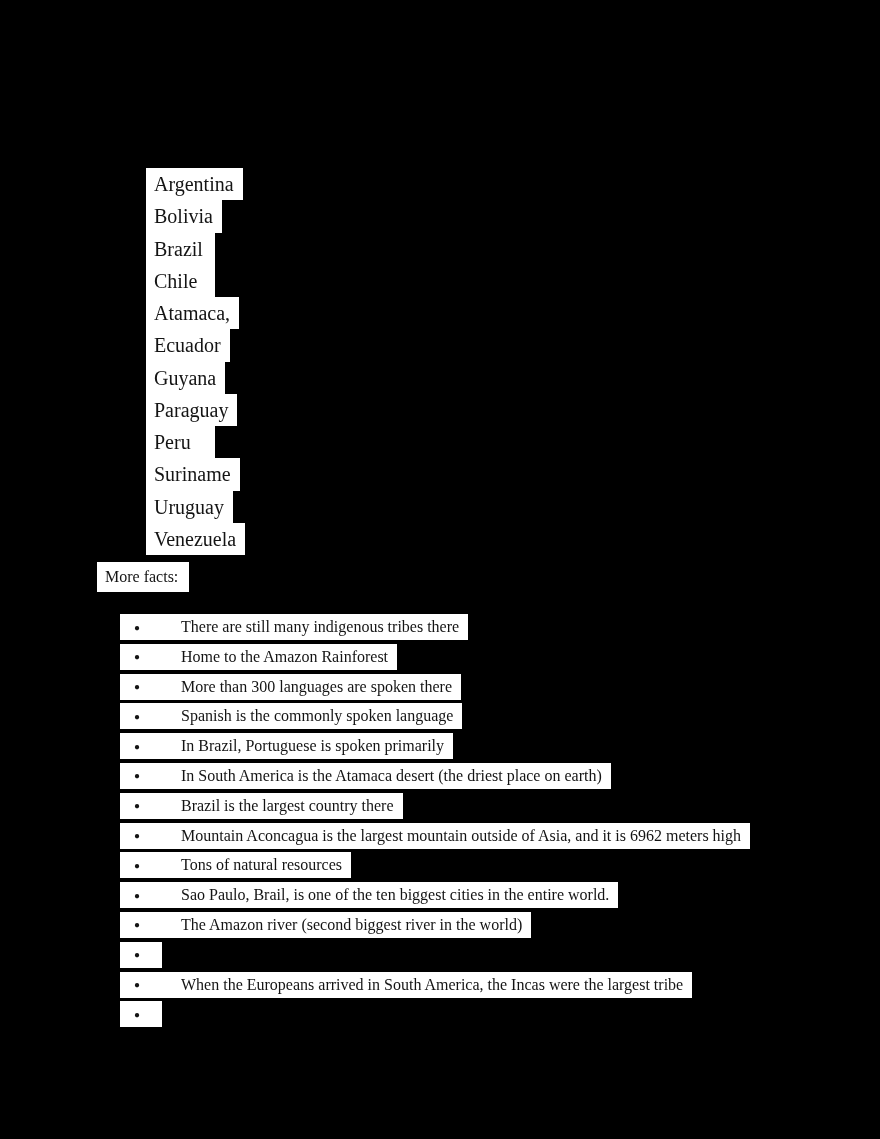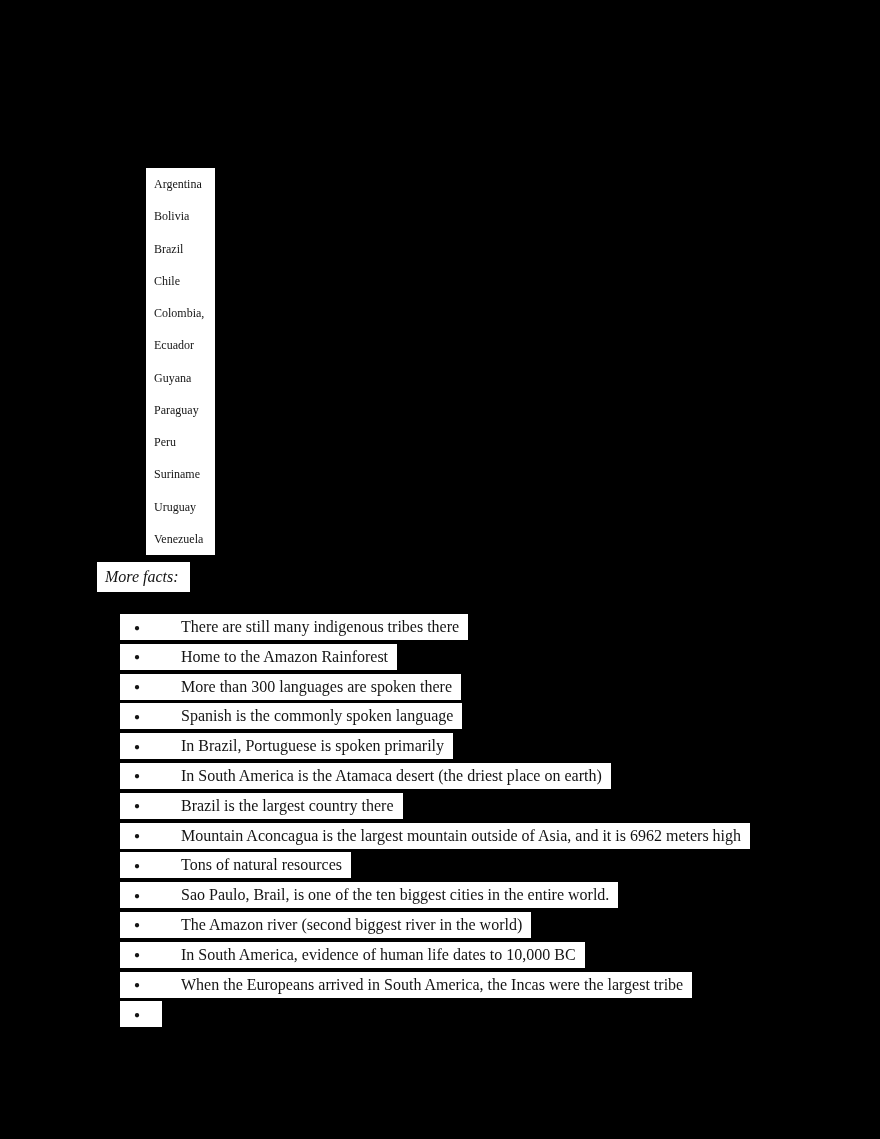--- a/index.html
+++ b/index.html
@@ -21,36 +21,35 @@
     left: 146px;
     top: 168px;
   }
   .country-line {
     width: max-content;
     min-width: 52px;
     height: 32.25px;
     line-height: 32.25px;
     background: #ffffff;
     color: #141414;
-    font-size: 12px;
+    font-size: 20px;
     padding: 0 9px 0 8px;
     white-space: nowrap;
   }
   
   .more-facts {
     position: absolute;
     left: 97px;
     top: 562px;
     height: 30px;
     line-height: 30px;
     width: max-content;
     background: #ffffff;
     color: #141414;
     font-size: 16px;
-    font-style: italic;
     padding: 0 11px 0 8px;
     white-space: nowrap;
   }
   
   .facts-list {
     position: absolute;
     left: 120px;
     top: 614px;
   }
   .fact-line {
@@ -94,21 +93,21 @@
 
       <div class="country-line">
         <span>Brazil</span>
       </div>
 
       <div class="country-line">
         <span>Chile</span>
       </div>
 
       <div class="country-line">
-        <span>Colombia,</span>
+        <span>Atamaca,</span>
       </div>
 
       <div class="country-line">
         <span>Ecuador</span>
       </div>
 
       <div class="country-line">
         <span>Guyana</span>
       </div>
 
@@ -189,21 +188,20 @@
         <span class="fact-text">Sao Paulo, Brail, is one of the ten biggest cities in the entire world.</span>
       </div>
 
       <div class="fact-line">
         <span class="bullet">●</span>
         <span class="fact-text">The Amazon river (second biggest river in the world)</span>
       </div>
 
       <div class="fact-line">
         <span class="bullet">●</span>
-        <span class="fact-text">In South America, evidence of human life dates to 10,000 BC</span>
       </div>
 
       <div class="fact-line">
         <span class="bullet">●</span>
         <span class="fact-text">When the Europeans arrived in South America, the Incas were the largest tribe</span>
       </div>
 
       <div class="fact-line">
         <span class="bullet">●</span>
       </div>

